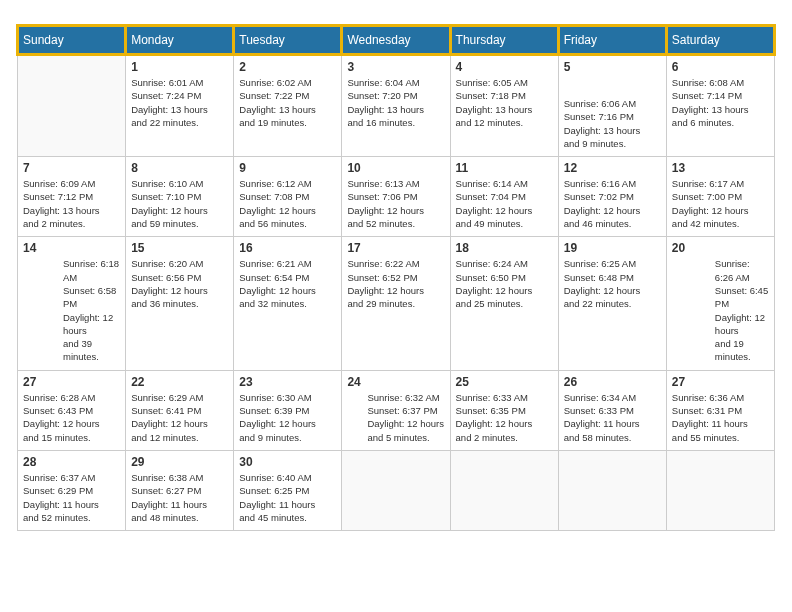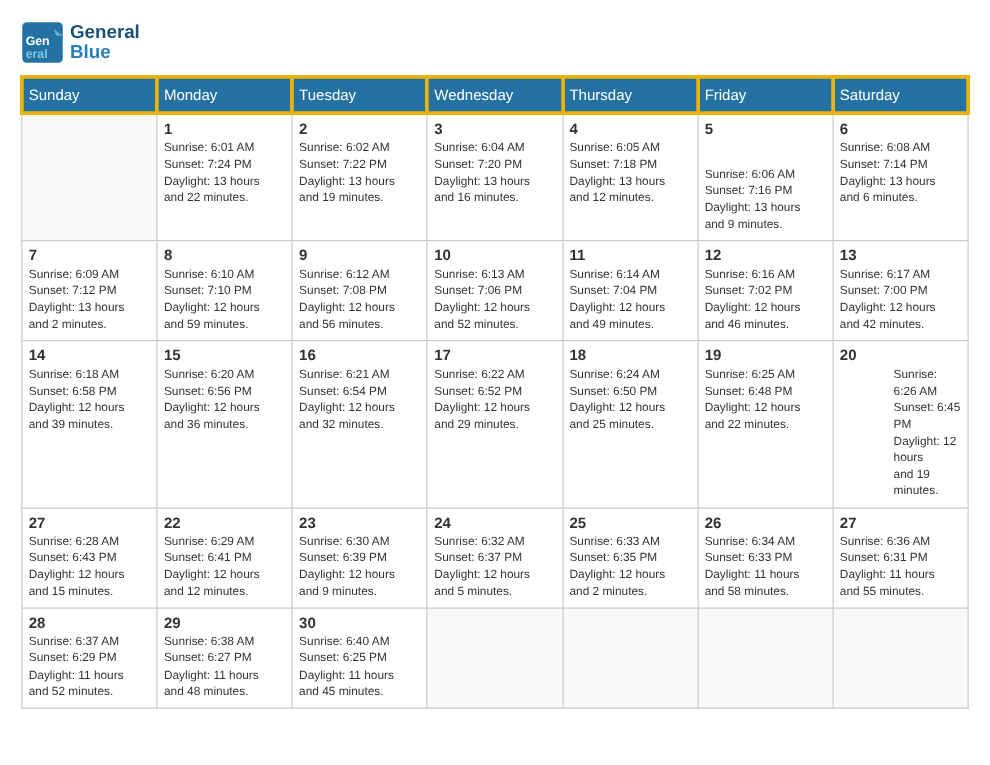--- a/index.html
+++ b/index.html
@@ -78,32 +78,20 @@
       background: #fff;
     }
     tbody tr td.empty {
       background: #f9f9f9;
     }
   </style>
 </head>
 <body>
 
 <div class="header">
-  <div class="logo">
-    <svg class="logo-icon" viewBox="0 0 40 40">
-      <rect x="2" y="2" width="36" height="36" rx="4" fill="#2471a3"></rect>
-      <text x="5" y="22" font-size="11" fill="white" font-family="Arial" font-weight="bold">Gen</text>
-      <text x="5" y="34" font-size="11" fill="#7ec8e3" font-family="Arial" font-weight="bold">eral</text>
-      <polygon points="30,8 38,14 32,14" fill="#5dade2"></polygon>
-    </svg>
-    <div class="logo-text">
-      <div style="color:#1a5276;font-weight:bold;font-size:15px;">General</div>
-      <div style="color:#2980b9;font-weight:bold;font-size:15px;">Blue</div>
-    </div>
-  </div>
   <div class="title-block">
   </div>
 </div>
 
 <table>
   <thead>
     <tr>
     <th>Sunday</th>
         <th>Monday</th>
         <th>Tuesday</th>
@@ -206,21 +194,21 @@
           <div class="day-num">13</div>
           <div class="day-info" style="white-space: pre-line;">Sunrise: 6:17 AM
 Sunset: 7:00 PM
 Daylight: 12 hours
 and 42 minutes.</div>
         </td>
       </tr>
       <tr>
         <td>
           <div class="day-num">14</div>
-          <div class="day-info" style="white-space: pre-line;">Sunrise: 6:18 AM
+          <div class="day-info" style="white-space: pre-line; margin-left: 40px;">Sunrise: 6:18 AM
 Sunset: 6:58 PM
 Daylight: 12 hours
 and 39 minutes.</div>
         </td>
         <td>
           <div class="day-num">15</div>
           <div class="day-info" style="white-space: pre-line;">Sunrise: 6:20 AM
 Sunset: 6:56 PM
 Daylight: 12 hours
 and 36 minutes.</div>
@@ -278,21 +266,21 @@
         </td>
         <td>
           <div class="day-num">23</div>
           <div class="day-info" style="white-space: pre-line;">Sunrise: 6:30 AM
 Sunset: 6:39 PM
 Daylight: 12 hours
 and 9 minutes.</div>
         </td>
         <td>
           <div class="day-num">24</div>
-          <div class="day-info" style="white-space: pre-line;">Sunrise: 6:32 AM
+          <div class="day-info" style="white-space: pre-line; margin-left: 20px;">Sunrise: 6:32 AM
 Sunset: 6:37 PM
 Daylight: 12 hours
 and 5 minutes.</div>
         </td>
         <td>
           <div class="day-num">25</div>
           <div class="day-info" style="white-space: pre-line;">Sunrise: 6:33 AM
 Sunset: 6:35 PM
 Daylight: 12 hours
 and 2 minutes.</div>

